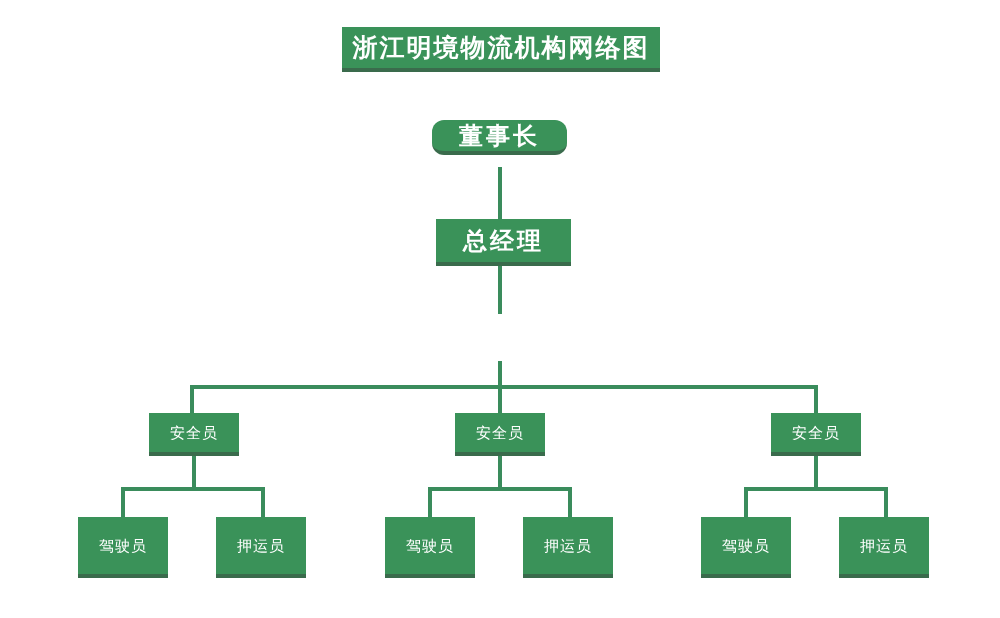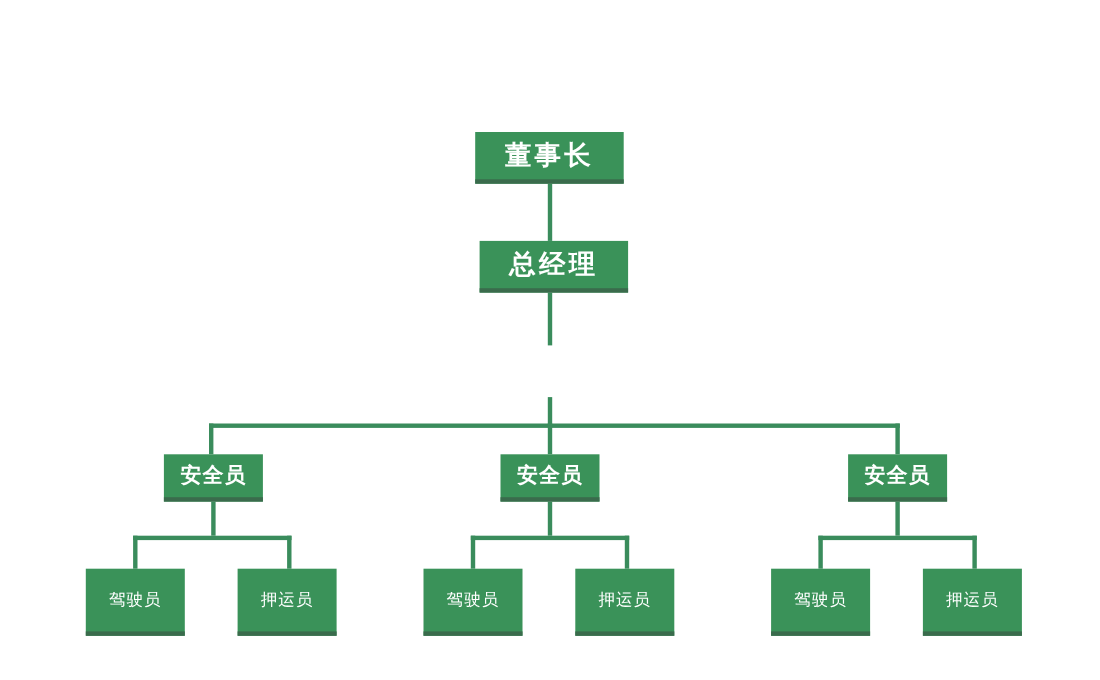--- a/index.html
+++ b/index.html
@@ -41,22 +41,22 @@
     font-size: 25px;
     font-weight: bold;
     letter-spacing: 2px;
   }
   .node.level-1 {
     font-size: 24px;
     font-weight: bold;
     letter-spacing: 3px;
   }
   .node.level-2 {
-    font-size: 19px;
-    font-weight: bold;
+    font-size: 15px;
+    font-weight: normal;
     letter-spacing: 1px;
   }
   .node.level-3 {
     font-size: 15px;
     font-weight: normal;
     letter-spacing: 1px;
     text-align: right;
   }
 
   
@@ -66,22 +66,23 @@
     z-index: 1;
   }
   .conn.v { width: 4px; }
   .conn.h { height: 4px; }
 </style>
 </head>
 <body>
 
 <div id="chart-root">
 
+  <div class="node title-node" style="left:342px; top:27px; width:318px; height:45px;">浙江明境物流机构网络图</div>
 
-  <div class="node level-1" style="left:432px; top:120px; width:135px; height:47px;">董事长</div>
+  <div class="node level-1" style="left:432px; top:120px; width:135px; height:35px;border-radius:12px;">董事长</div>
 
   <div class="conn v" style="left:498px; top:167px; height:52px;"></div>
 
   <div class="node level-1" style="left:436px; top:219px; width:135px; height:47px;">总经理</div>
 
   <div class="conn v" style="left:498px; top:266px; height:48px;"></div>
 
 
   <div class="conn v" style="left:498px; top:361px; height:26px;"></div>
 

